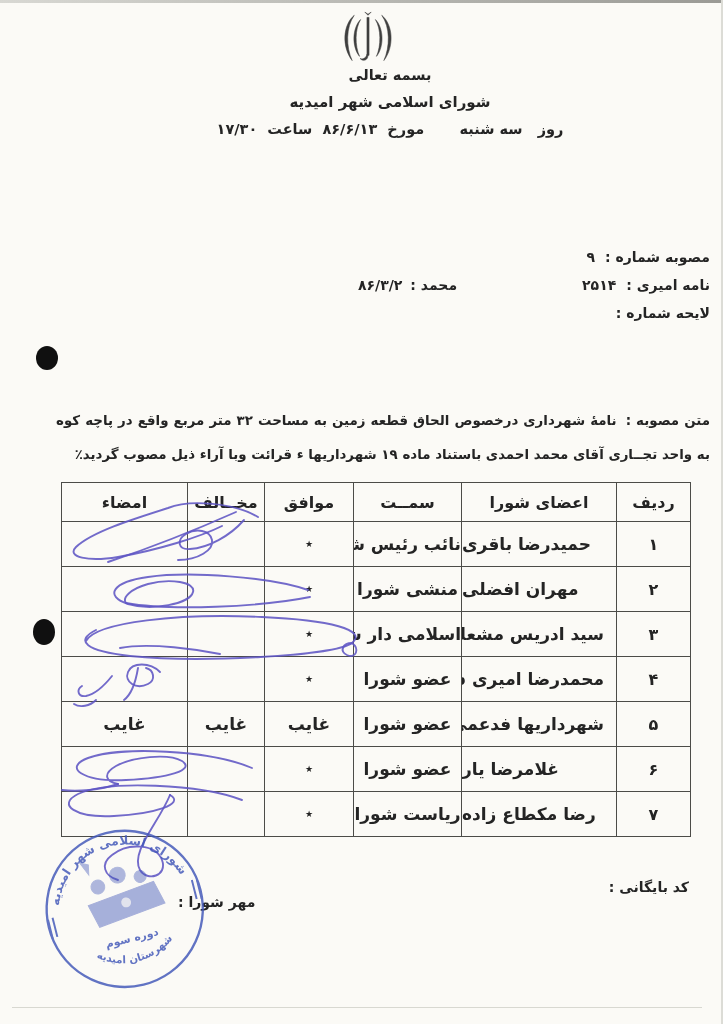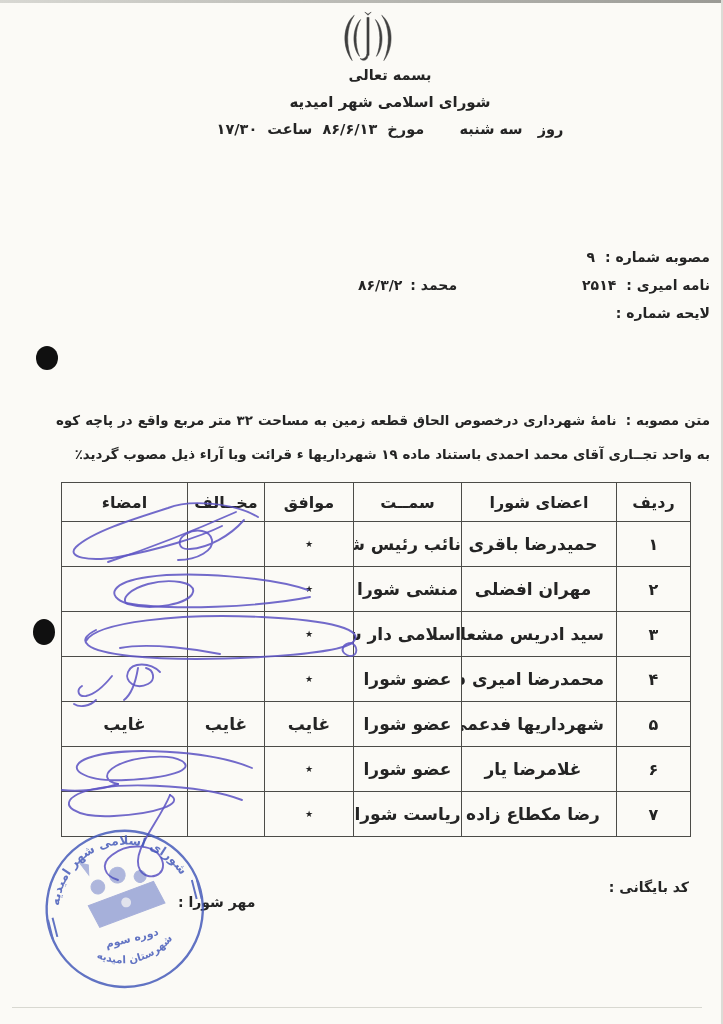--- a/index.html
+++ b/index.html
@@ -55,21 +55,21 @@
   
   .vote-table{position:absolute;top:482px;right:32px;width:629px;
     border-collapse:collapse;table-layout:fixed;direction:rtl;}
   .vote-table th,.vote-table td{
     border:1.3px solid #4c4c48;
     font-weight:700;color:var(--ink);
     overflow:hidden;white-space:nowrap;}
   .vote-table thead th{height:39px;font-size:16px;text-align:center;}
   .vote-table tbody td{height:45px;font-size:17px;text-align:center;}
   .vote-table td.cell-no{font-size:16px;}
-  .vote-table td.cell-name{text-align:center;padding-right:12px;}
+  .vote-table td.cell-name{text-align:left;padding-right:12px;}
   .vote-table td.star{font-size:15px;}
 
   
   .punch-hole{position:absolute;background:#101010;border-radius:50%;}
   .punch-hole.h1{left:36px;top:346px;width:22px;height:24px;}
   .punch-hole.h2{left:33px;top:619px;width:22px;height:26px;}
 
   
   .archive-label{position:absolute;top:879px;right:34px;font-size:14px;font-weight:700;}
   .seal-label{position:absolute;top:894px;left:178px;font-size:14px;font-weight:700;}

